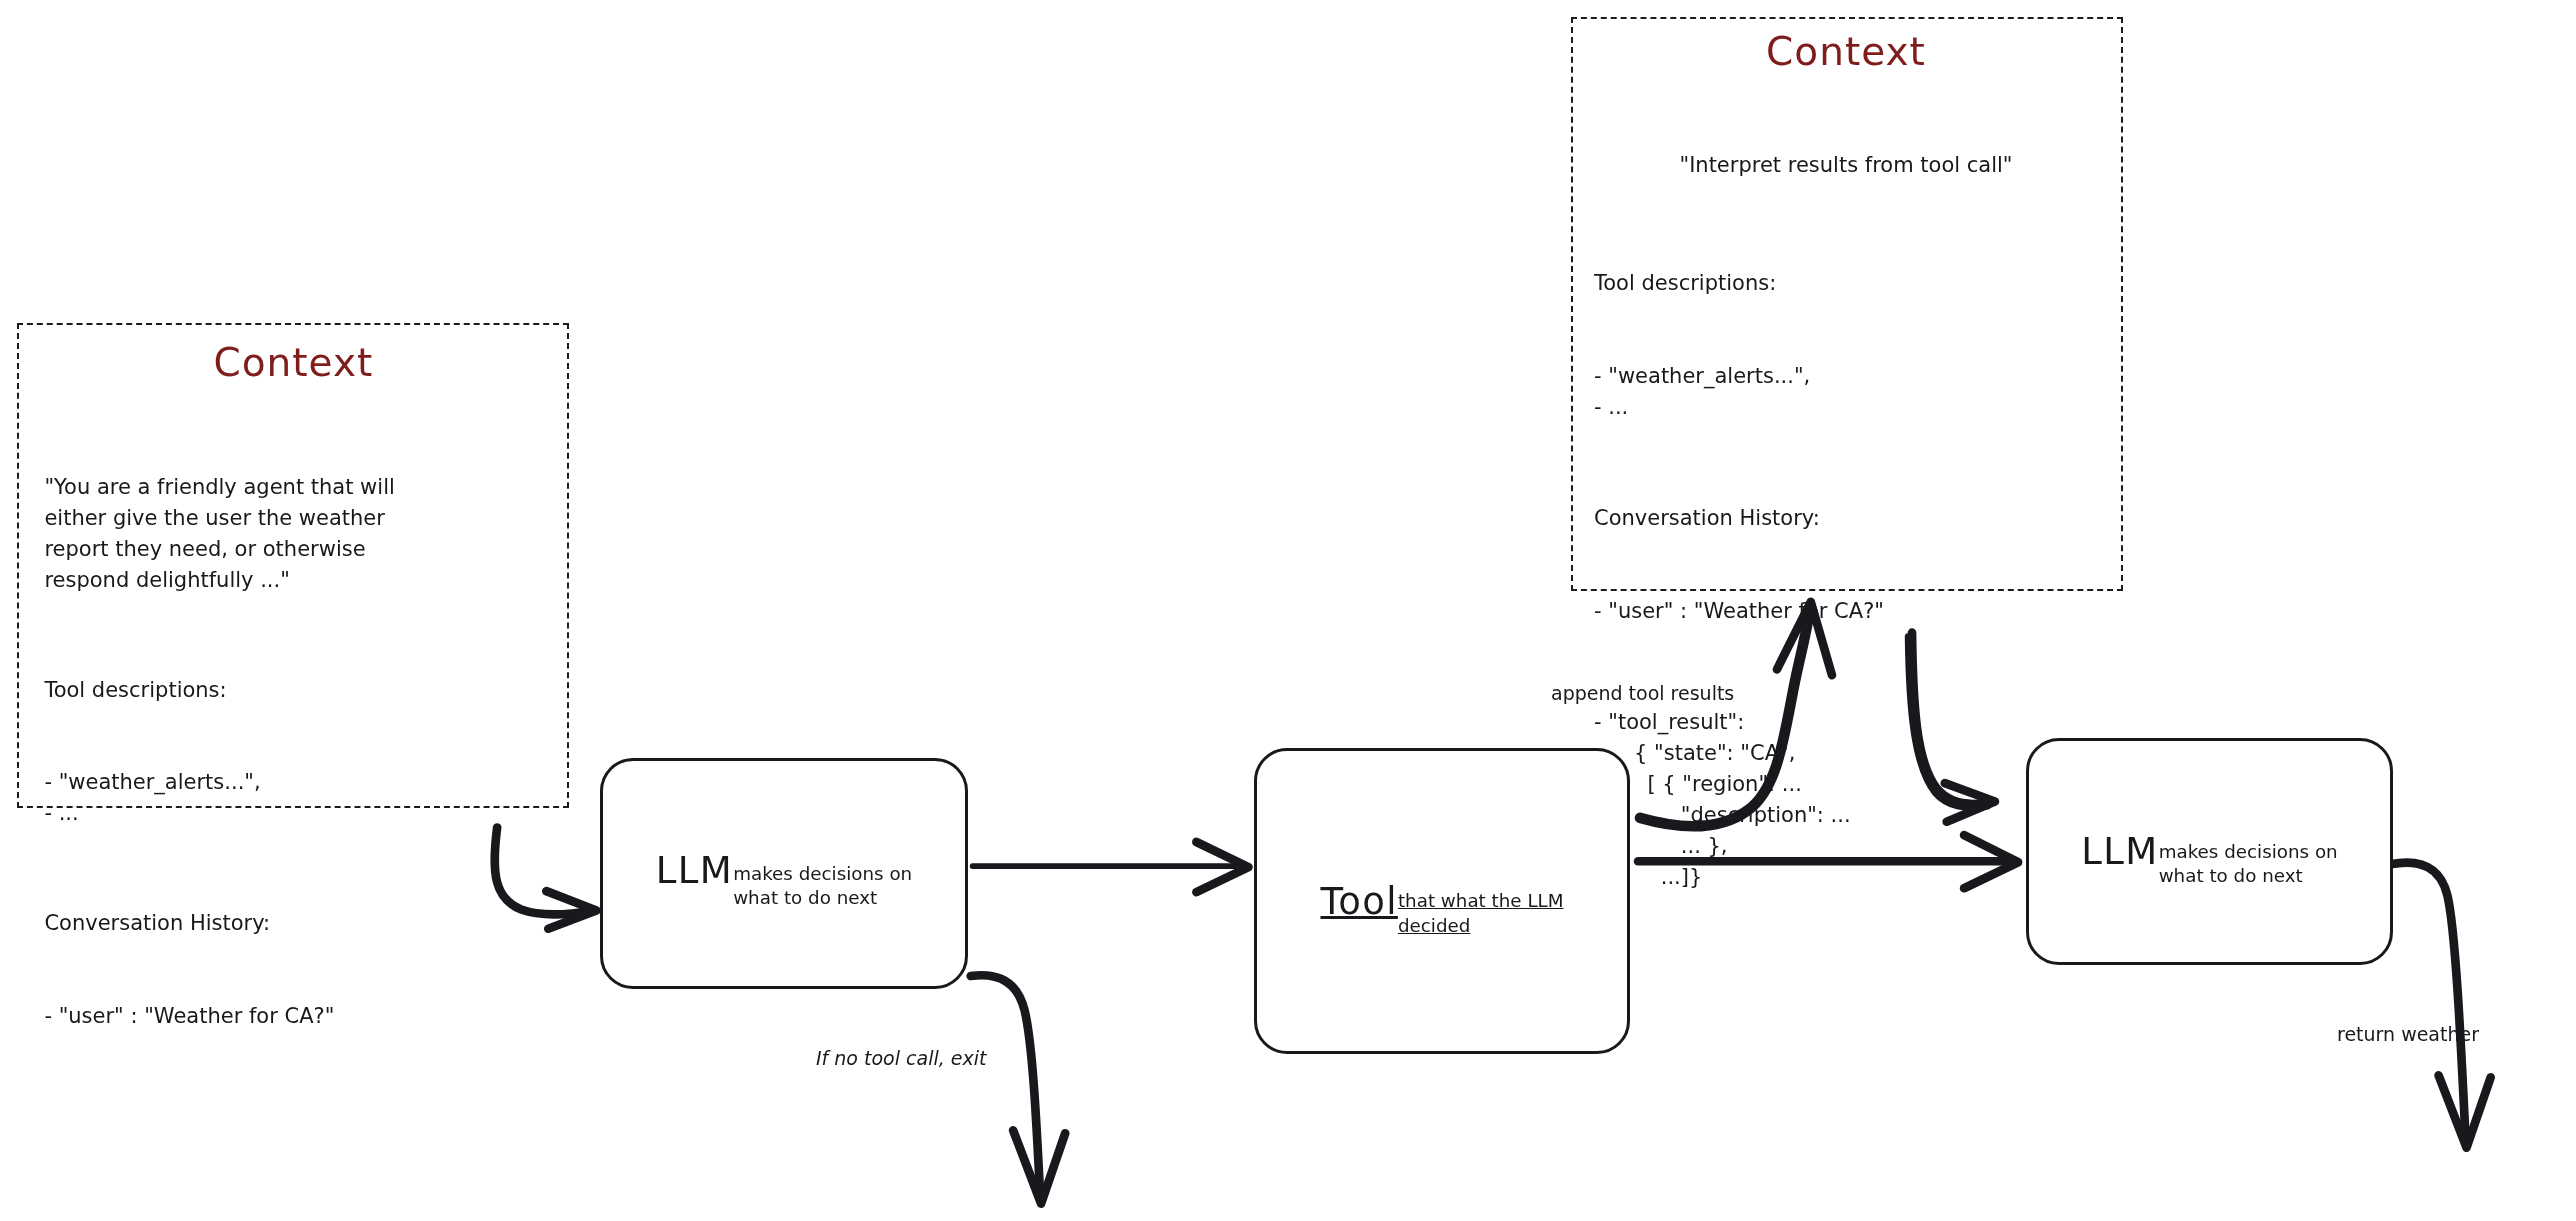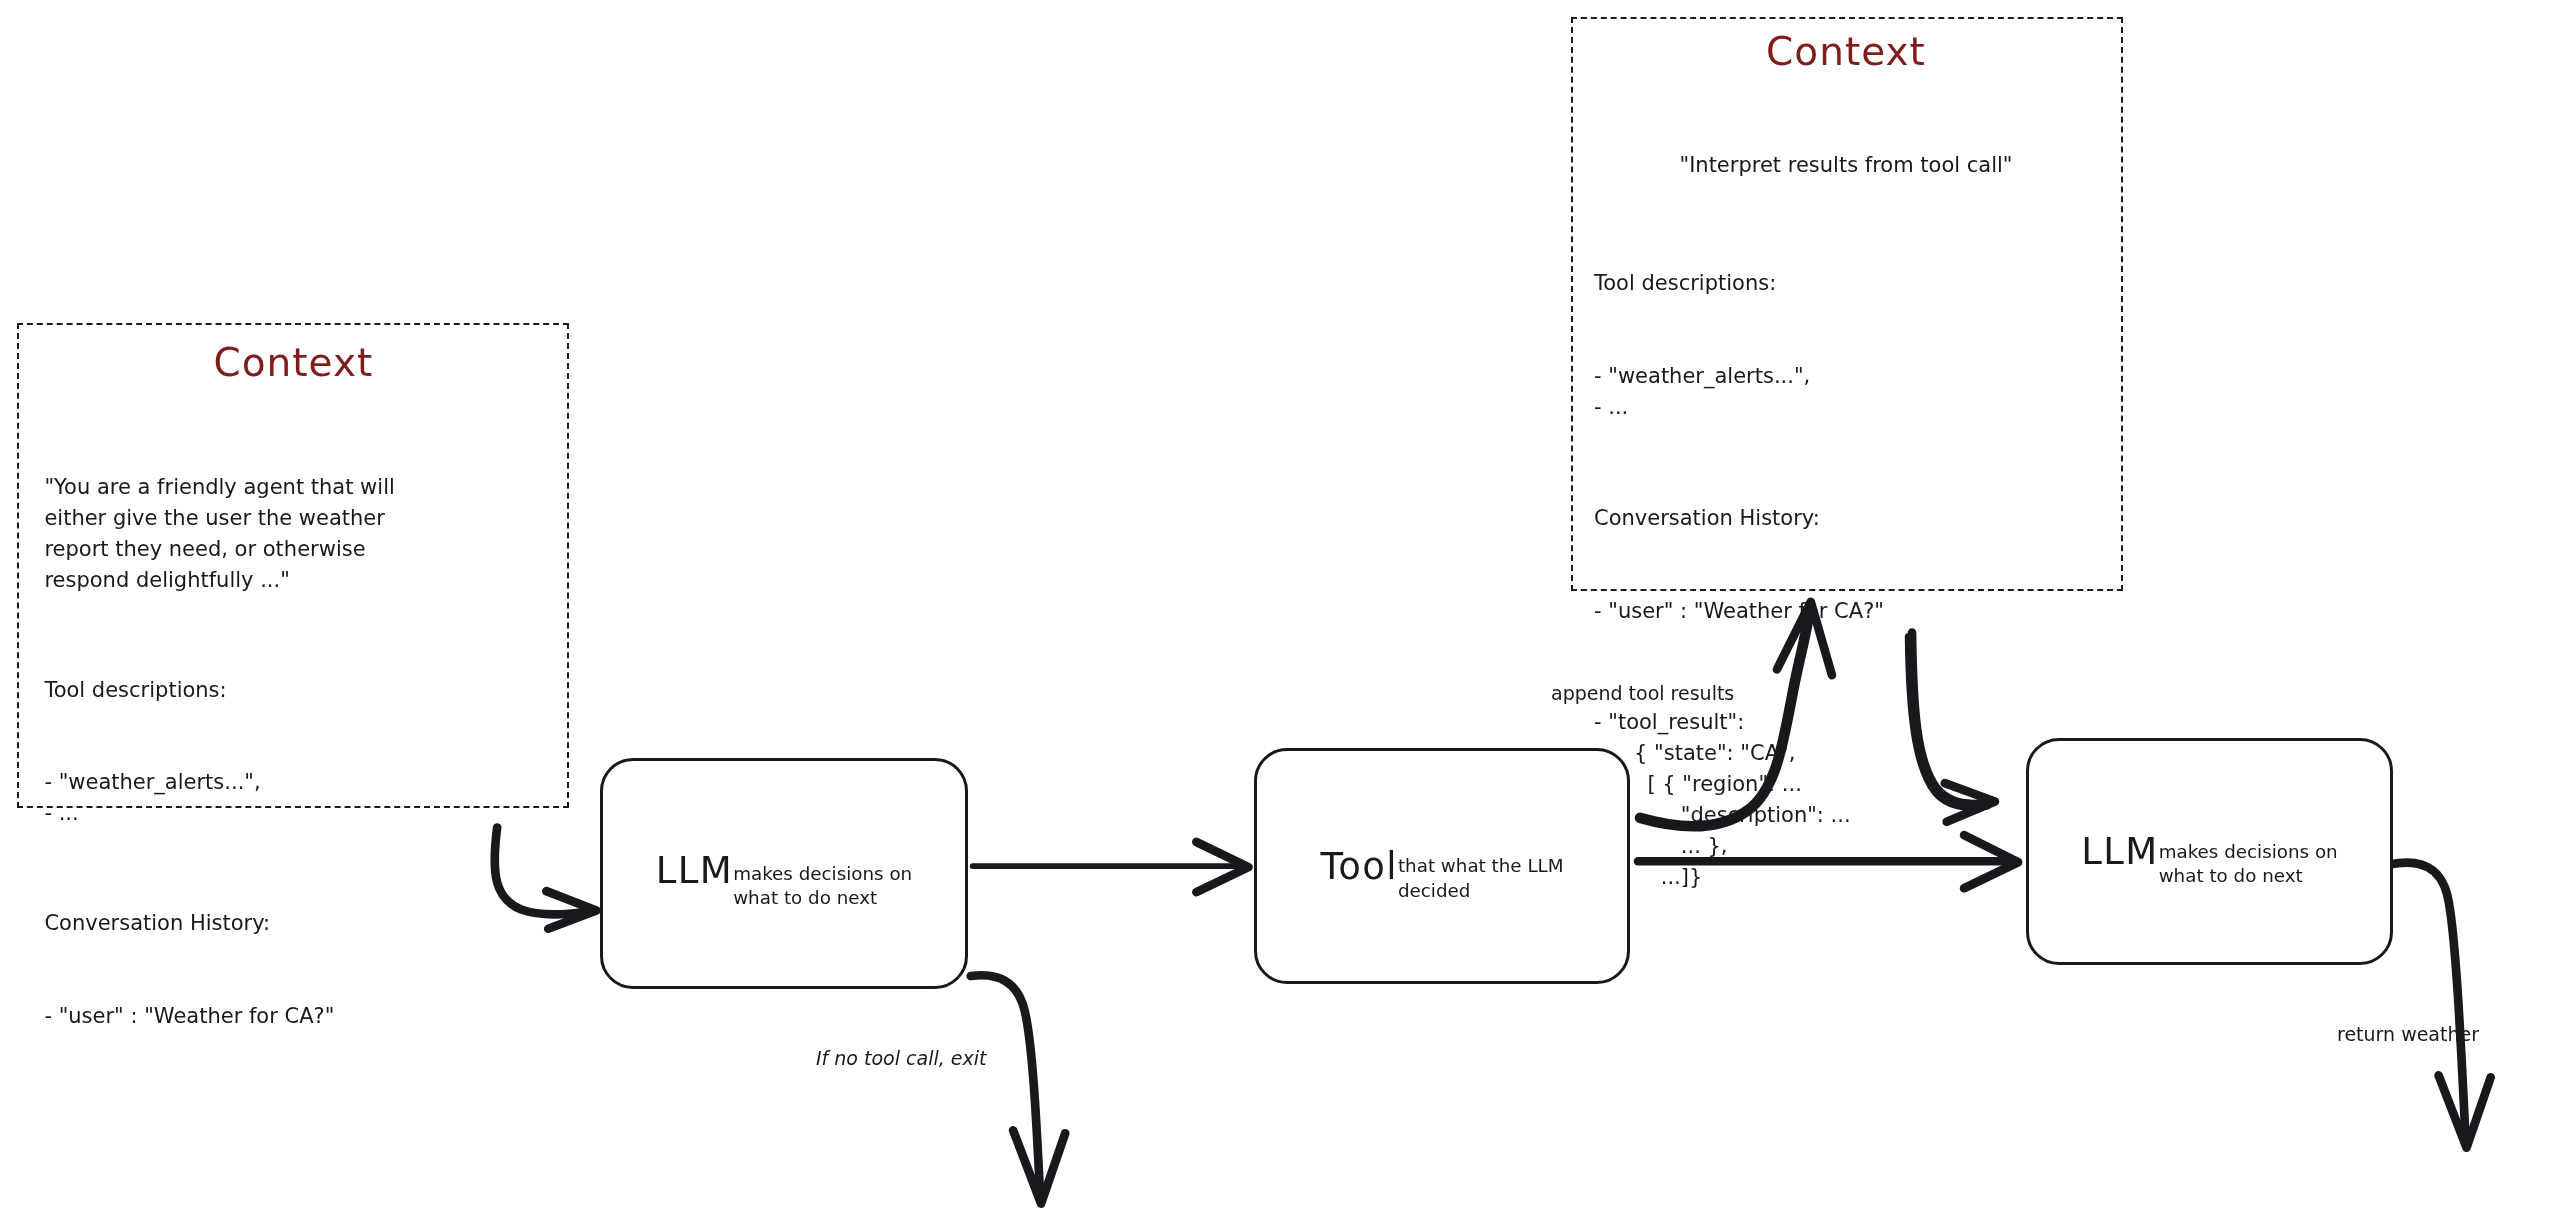--- a/index.html
+++ b/index.html
@@ -86,21 +86,21 @@
   .node-sub {
     margin-top: 25px;
     font-size: 18.3px;
     line-height: 1.32;
     color: #17191c;
     text-align: left;
     white-space: pre-line;
   }
   #node-llm-1 { left: 600px; top: 758px; width: 368px; height: 231px; }
   #node-llm-1 .node-title { margin-top: -5.8px; }
-  #node-tool  { left: 1254px; top: 748px; width: 376px; height: 236px; }
+  #node-tool  { left: 1254px; top: 748px; width: 376px; height: 306px; text-decoration: underline; }
   #node-llm-2 { left: 2026px; top: 738px; width: 367px; height: 227px; }
 
   
   .edge-label {
     position: absolute;
     font-size: 19px;
     color: #17191c;
     white-space: nowrap;
     line-height: 1;
   }

